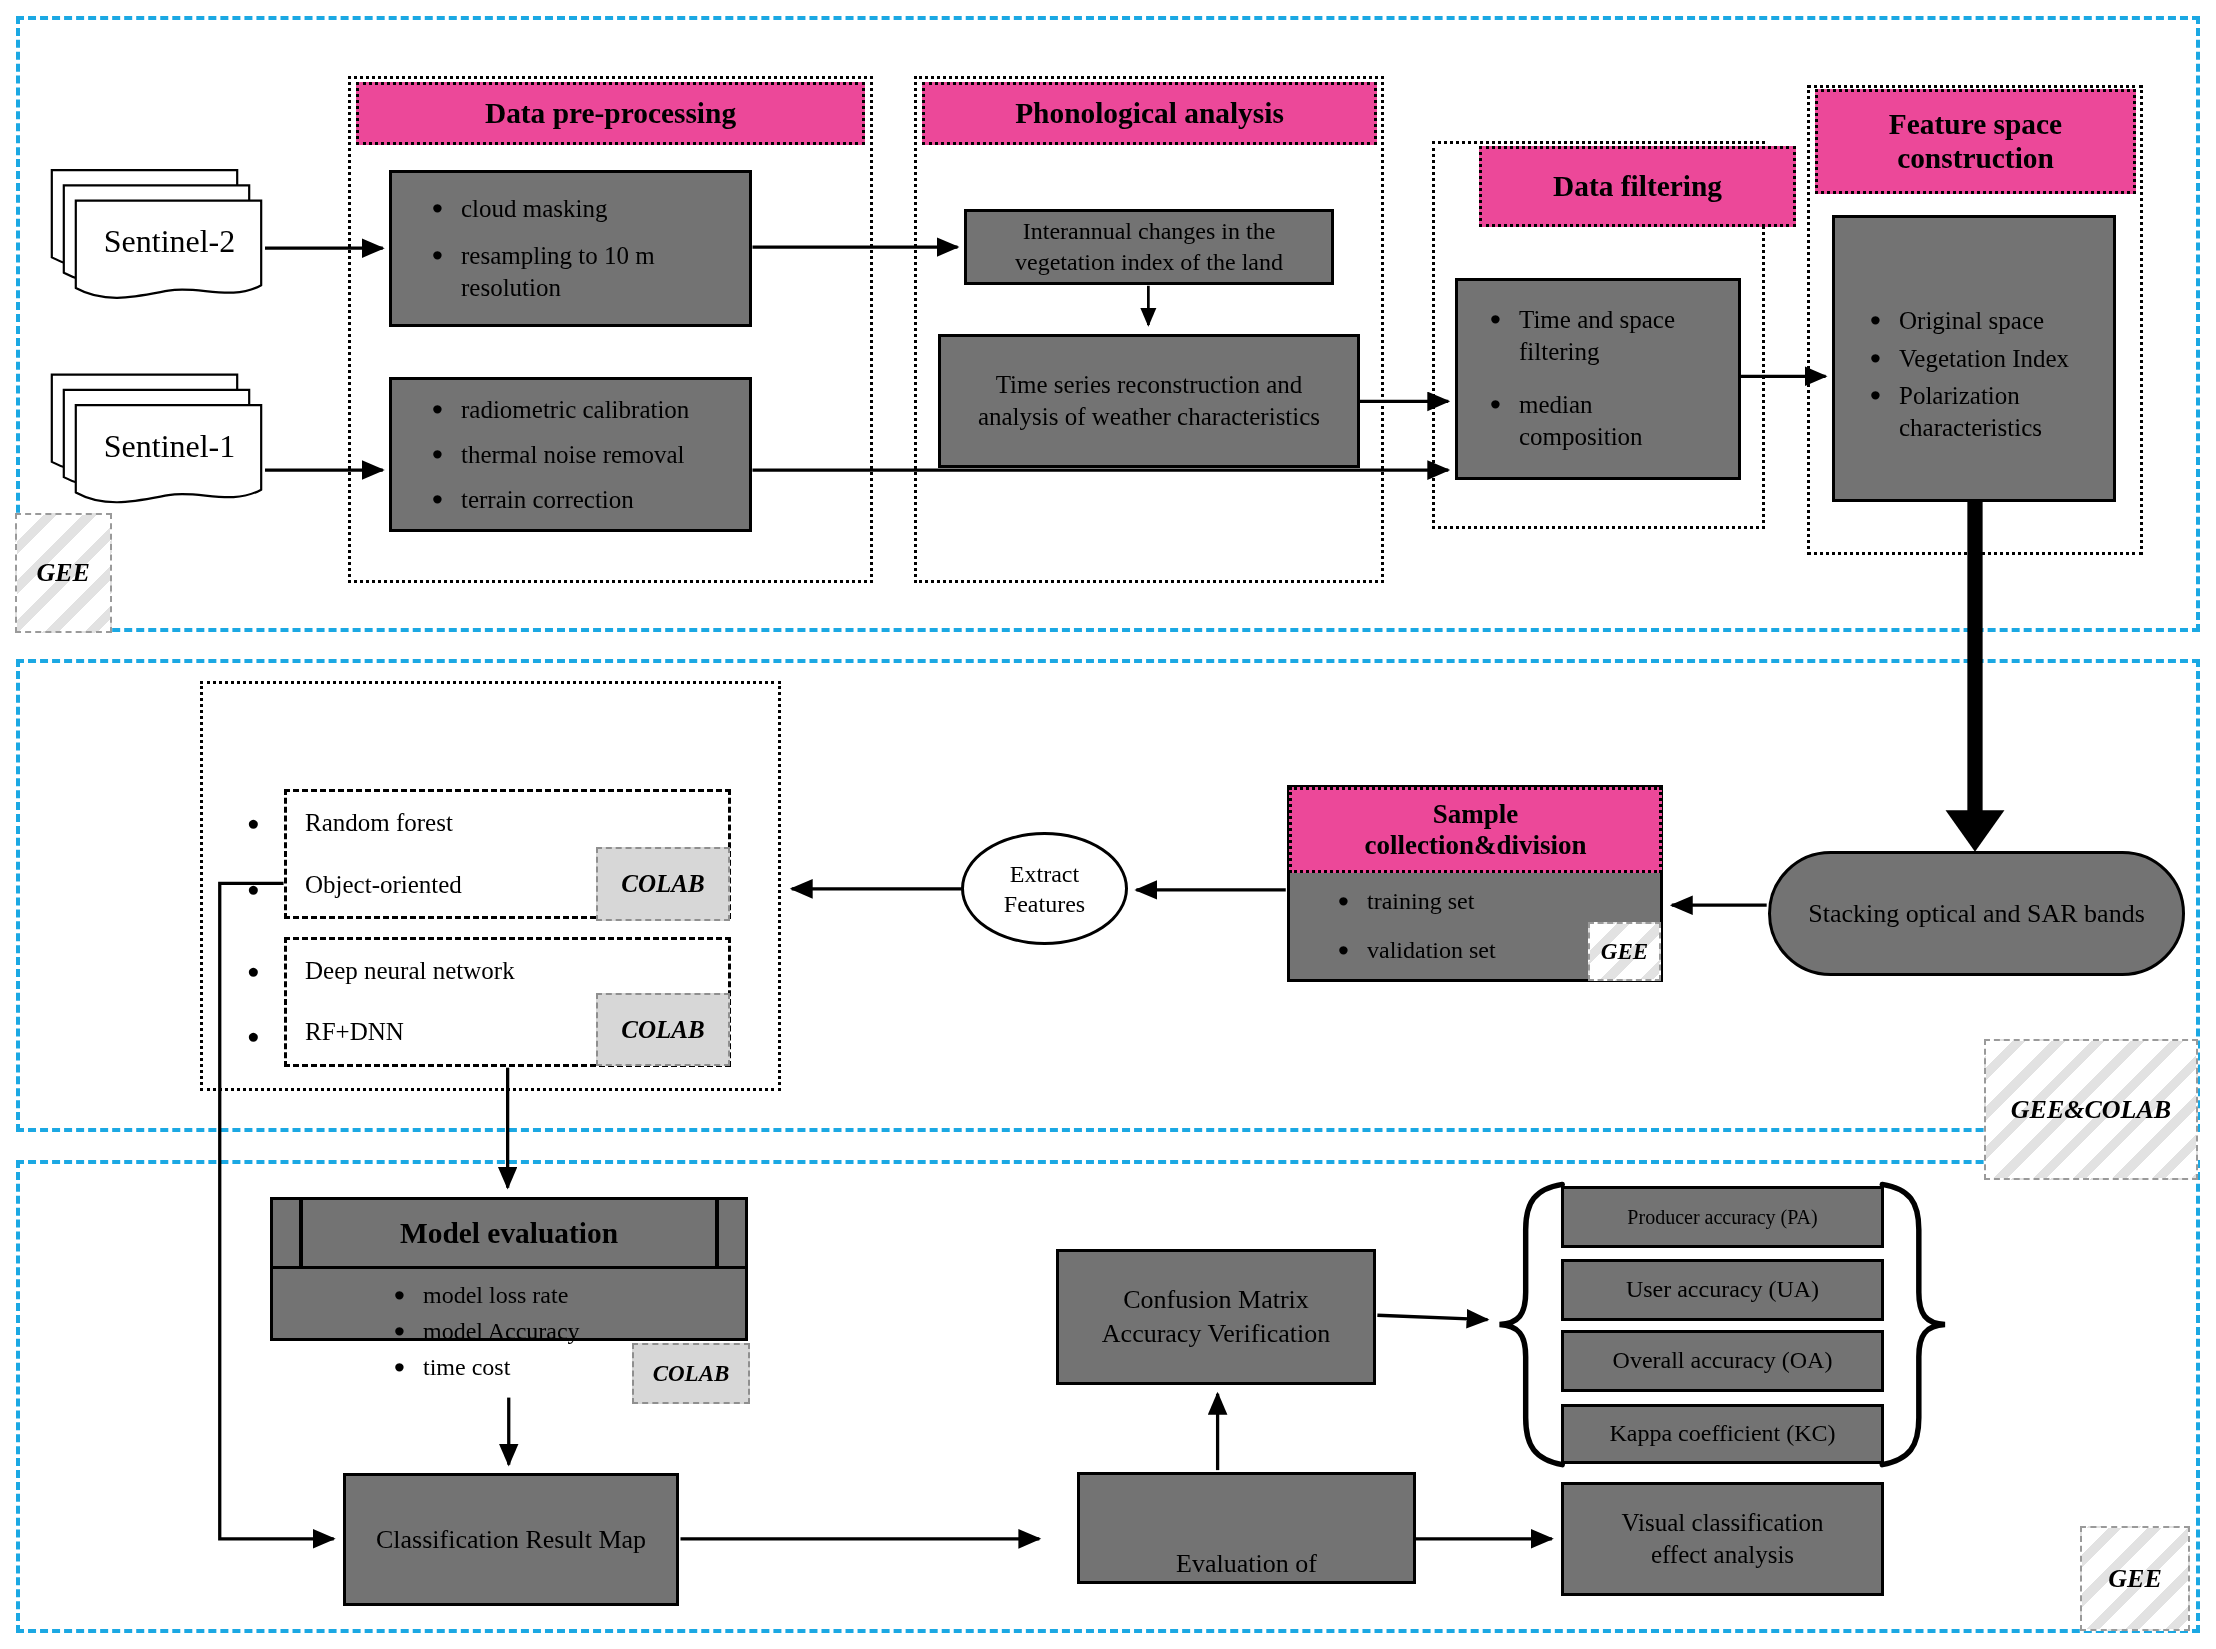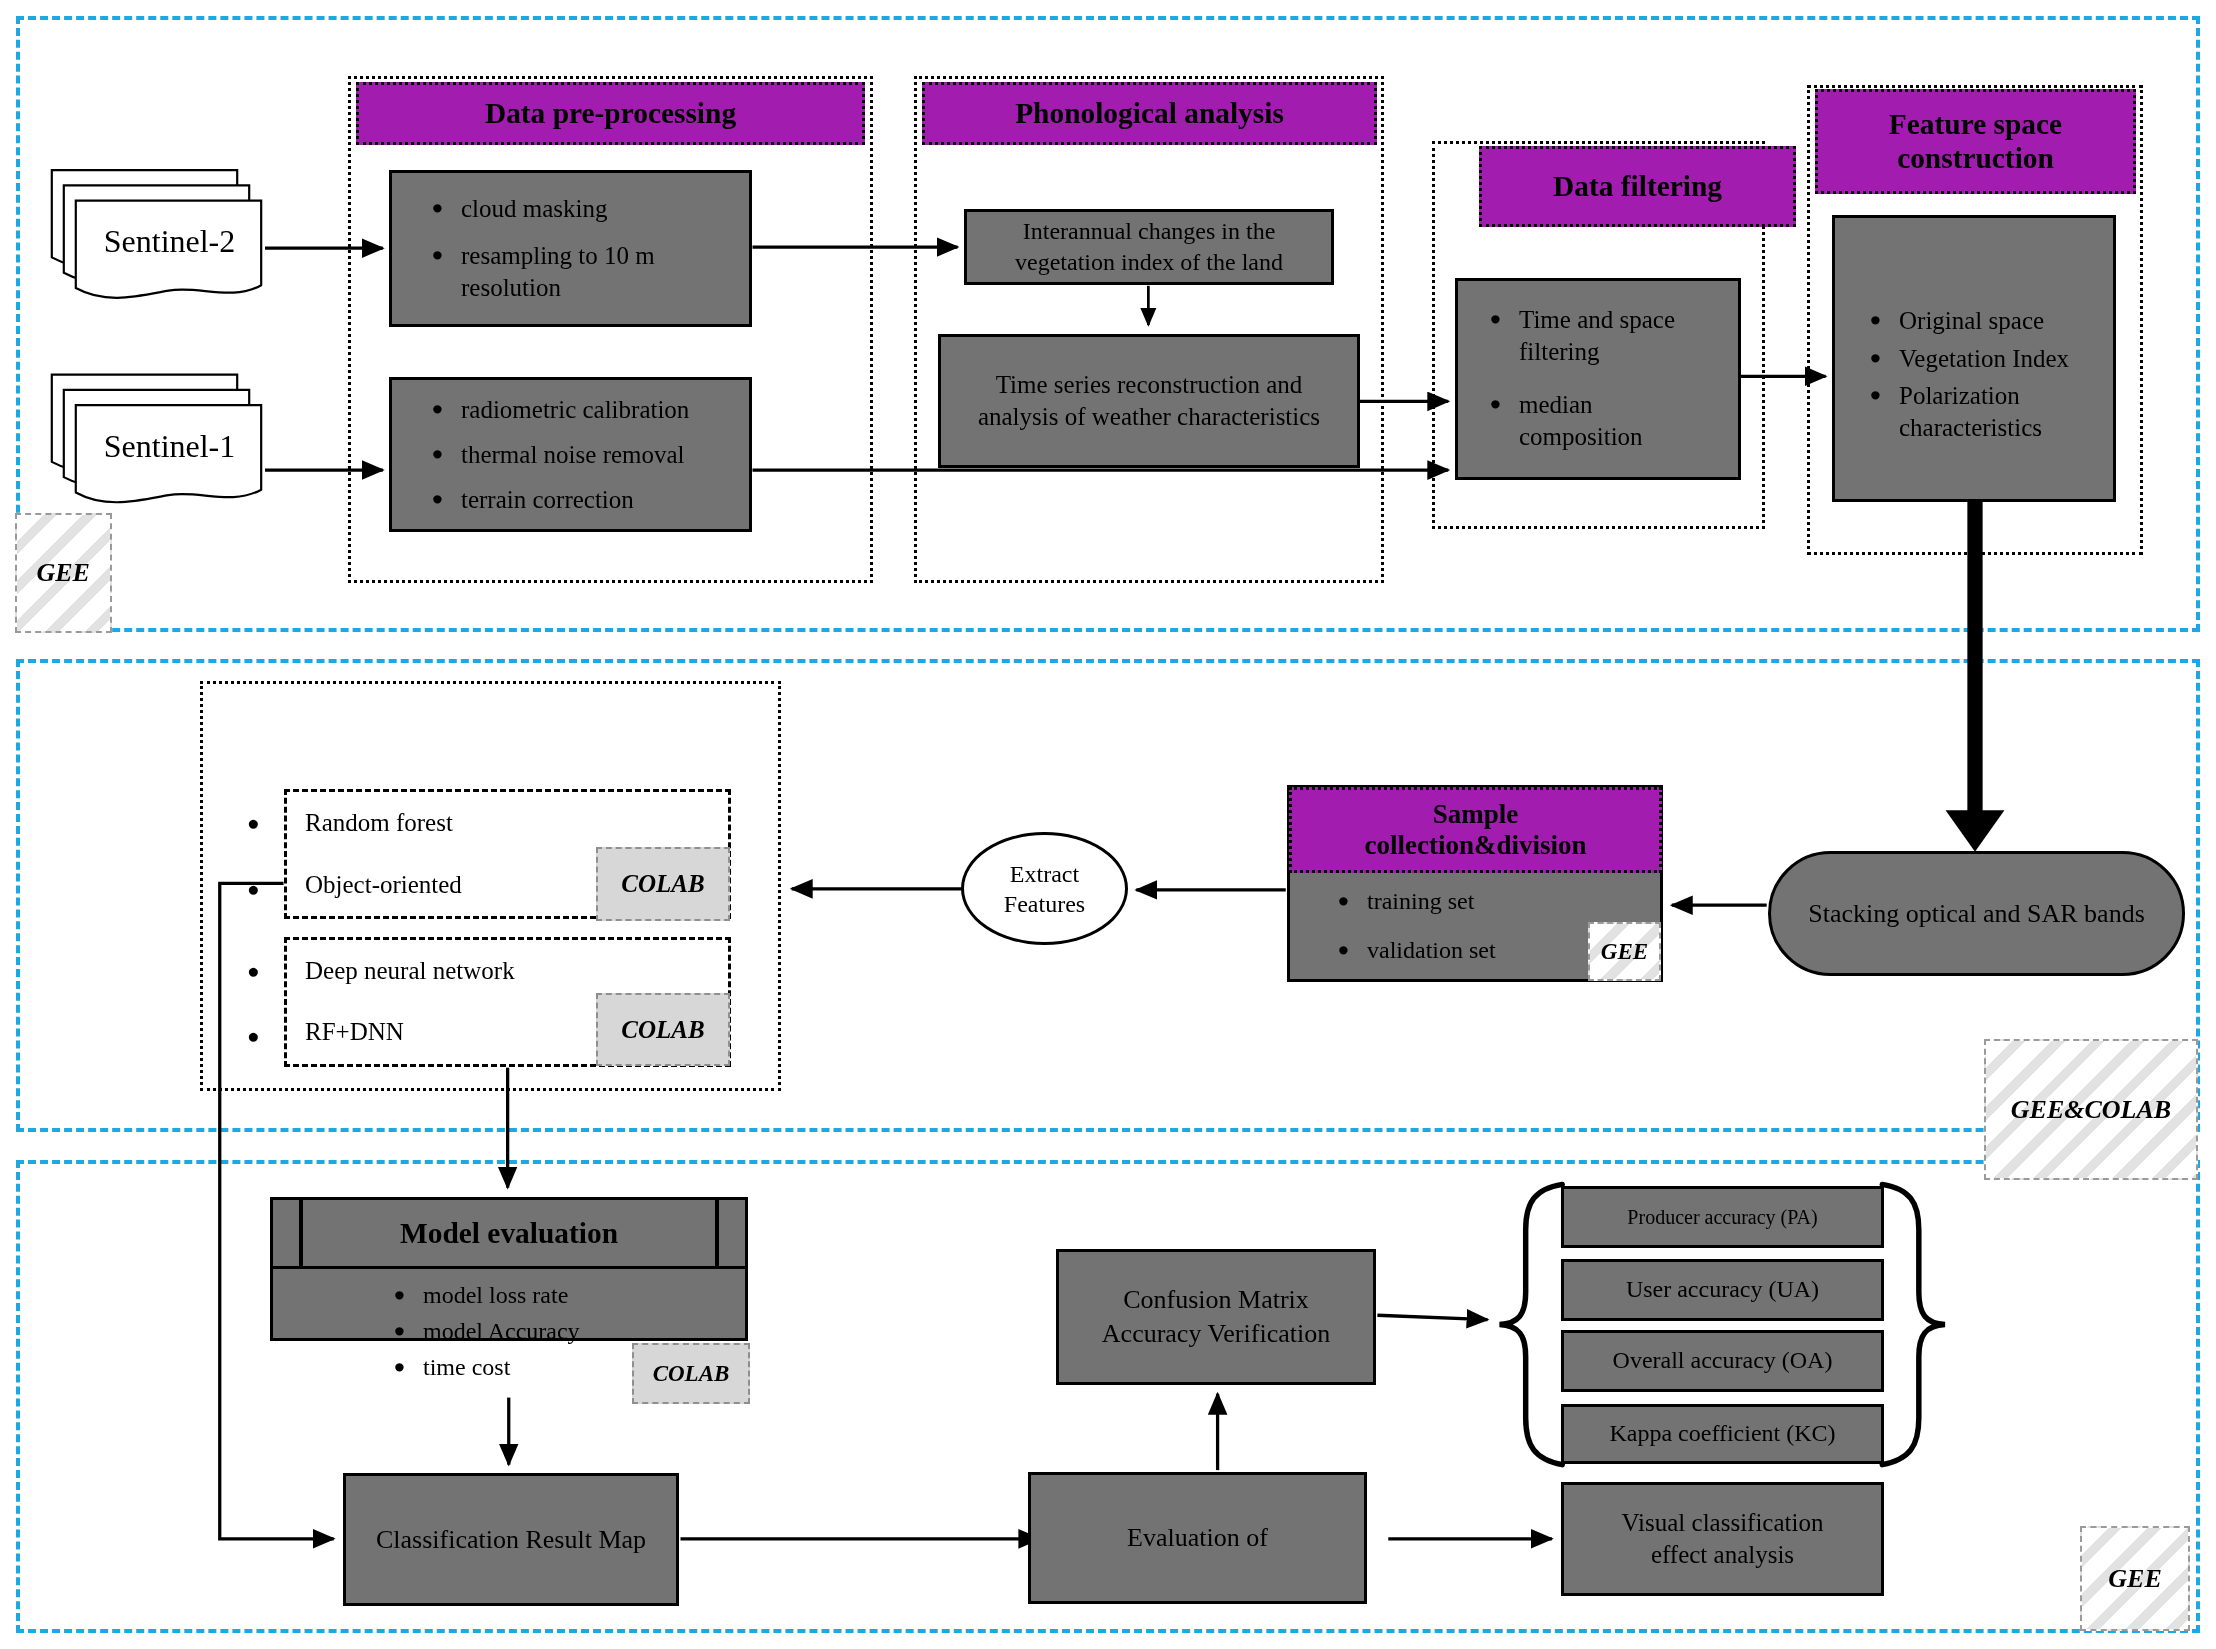--- a/index.html
+++ b/index.html
@@ -4,21 +4,21 @@
 <style>
   html,body{margin:0;padding:0;background:#fff;}
   .canvas{position:relative;width:2216px;height:1649px;background:#fff;
           font-family:"Liberation Serif","DejaVu Serif",serif;color:#000;overflow:hidden;}
   .canvas *{box-sizing:border-box;}
   
   .band{position:absolute;border:4.4px dashed #1BA8E3;background:transparent;z-index:1;}
   
   .dotcon{position:absolute;border:3.8px dotted #000;z-index:3;}
   
-  .sechead{position:absolute;border:3.3px dotted #000;background:#a21caf;z-index:4;
+  .sechead{position:absolute;border:3.3px dotted #000;background:#ec4899;z-index:4;
            display:flex;align-items:center;justify-content:center;text-align:center;
            font-weight:bold;font-size:29.4px;line-height:1.15;}
   
   .sbox{position:absolute;border:3.3px solid #000;background:#737373;z-index:4;
         display:flex;align-items:center;justify-content:center;text-align:center;
         font-size:25px;line-height:1.3;}
   .dashbox{position:absolute;border:3.3px dashed #000;background:transparent;z-index:4;}
   
   .rows{position:absolute;display:flex;flex-direction:column;justify-content:space-around;z-index:5;}
   .row{display:flex;align-items:flex-start;font-size:25px;line-height:1.28;text-align:left;}
@@ -264,21 +264,21 @@
   </div>
 
   <div class="sbox" style="left:343px;top:1473px;width:336px;height:133px;font-size:26px;">
     <span>Classification Result Map</span>
   </div>
 
   <div class="sbox" style="left:1056px;top:1249px;width:320px;height:136px;font-size:26px;">
     <span style="display:block;width:273px;">Confusion Matrix Accuracy Verification</span>
   </div>
 
-  <div class="sbox" style="left:1028px;top:1472px;width:339px;height:132px;font-size:26px;">
+  <div class="sbox" style="left:1077px;top:1472px;width:339px;height:112px;font-size:26px;align-items:flex-end;">
     <span>Evaluation of</span>
   </div>
 
   <div class="sbox" style="left:1561px;top:1186px;width:323px;height:62px;font-size:20px;">
     <span>Producer accuracy (PA)</span>
   </div>
   <div class="sbox" style="left:1561px;top:1259px;width:323px;height:62px;font-size:24px;">
     <span>User accuracy (UA)</span>
   </div>
   <div class="sbox" style="left:1561px;top:1330px;width:323px;height:62px;font-size:24px;">

